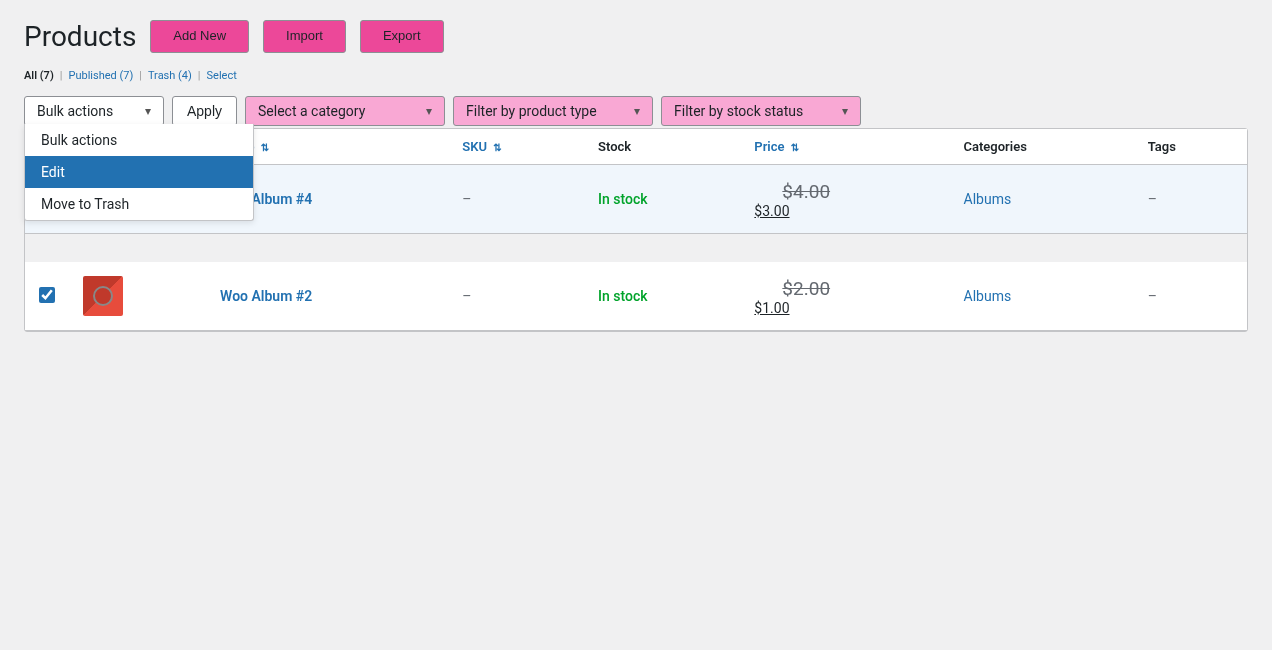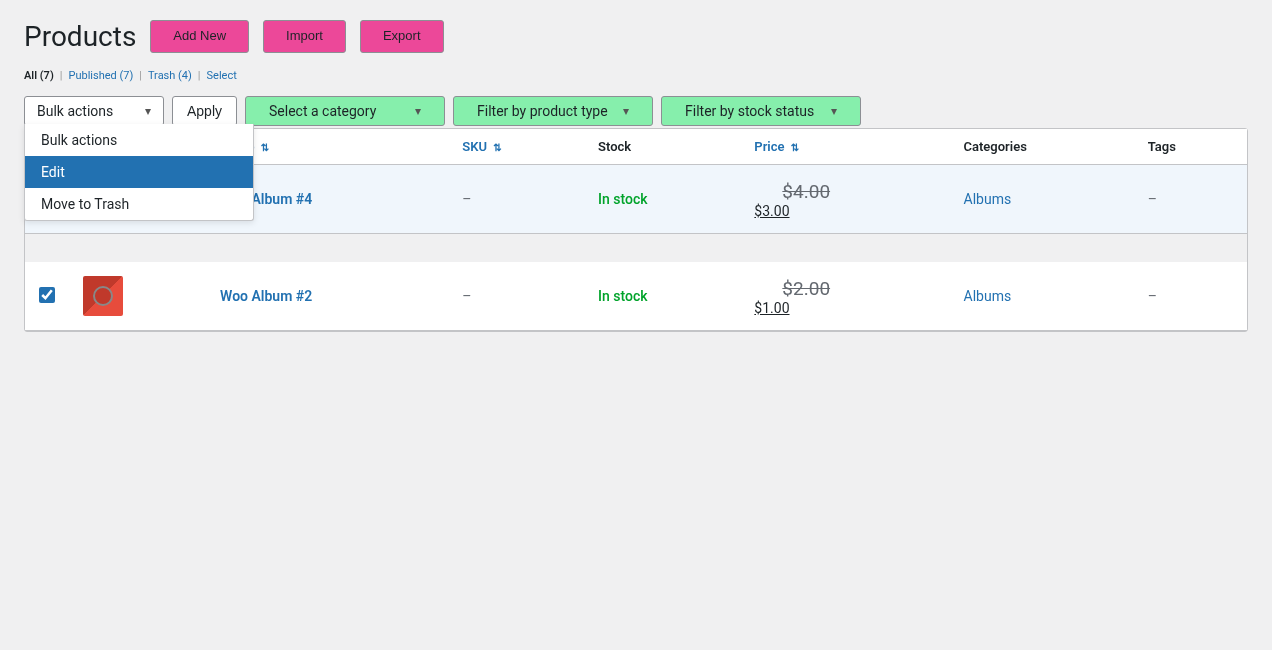--- a/index.html
+++ b/index.html
@@ -81,23 +81,23 @@
       padding: 6px 14px;
       cursor: pointer;
       font-size: 14px;
       color: #1d2327;
     }
     .filter-dropdown {
       display: flex;
       align-items: center;
       gap: 8px;
       border: 1px solid #8c8f94;
-      background: #86efac;
-      border-radius: 3px;
-      padding: 6px 23px;
+      background: #f9a8d4;
+      border-radius: 3px;
+      padding: 6px 12px;
       cursor: pointer;
       font-size: 14px;
       color: #1d2327;
       min-width: 200px;
     }
     .filter-dropdown .chevron { font-size: 12px; color: #555; margin-left: auto; }
 
     
     .dropdown-menu {
       position: absolute;

